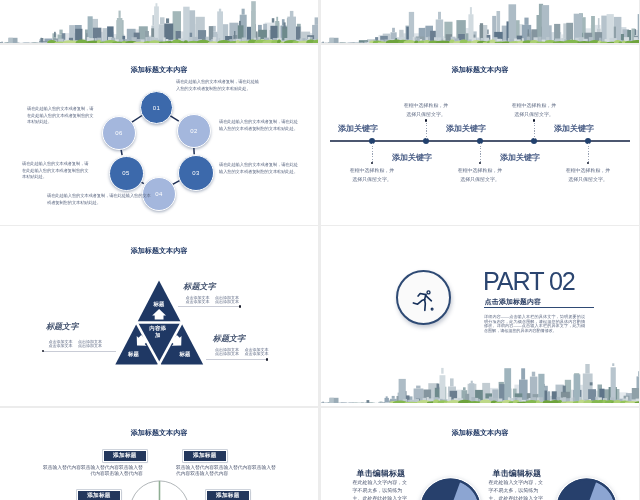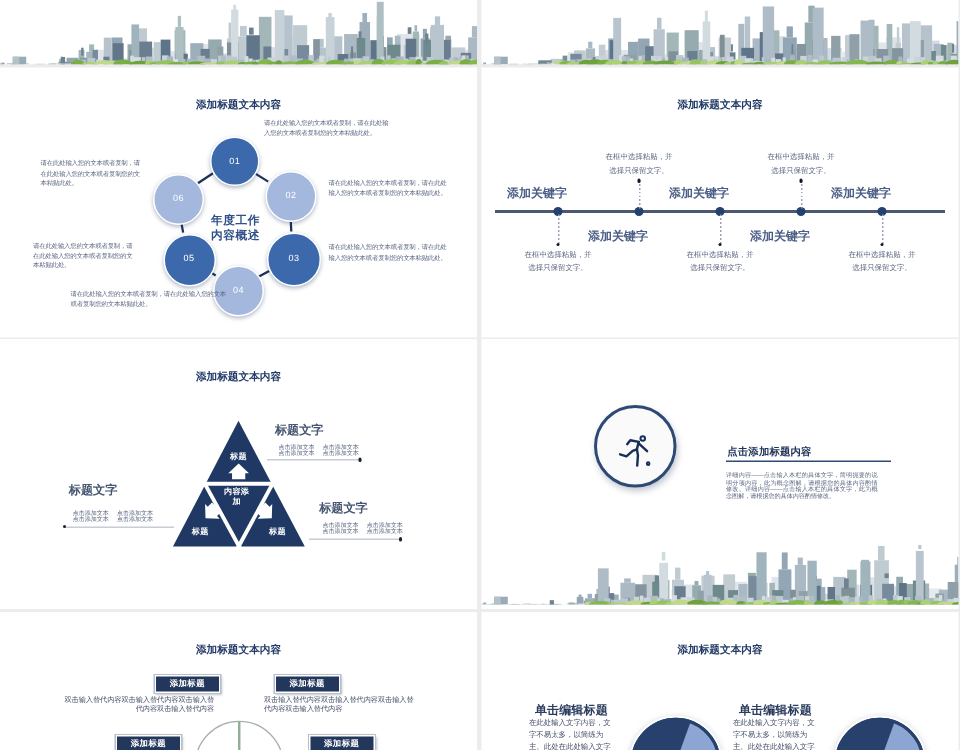--- a/index.html
+++ b/index.html
@@ -31,21 +31,21 @@
 .tl-dot{position:absolute;width:6px;height:6px;border-radius:50%;background:#22416e;}
 .tl-stem{position:absolute;width:1px;background:repeating-linear-gradient(to bottom,#9aa3b4 0 1.2px,transparent 1.2px 2.6px);}
 .tl-tip{position:absolute;width:2.8px;height:2.8px;border-radius:50%;background:#11182c;}
 .tl-key{position:absolute;width:68px;text-align:left;font-size:8px;font-weight:700;color:#4a5e86;letter-spacing:0;white-space:nowrap;}
 .tl-desc{position:absolute;width:84px;text-align:center;font-size:5px;line-height:9px;color:#5b6781;letter-spacing:-.05px;}
 
 
 .tri-svg{position:absolute;left:0;top:0;width:318px;height:180px;}
 .tri-lab{position:absolute;width:32px;text-align:center;font-size:5.4px;font-weight:700;color:#fff;letter-spacing:.2px;}
 .tri-cen{position:absolute;width:18.5px;text-align:center;font-size:5.4px;font-weight:700;color:#fff;line-height:6.6px;letter-spacing:.2px;word-break:break-all;}
-.tri-head{position:absolute;font-size:8.1px;font-weight:700;color:#475672;letter-spacing:0;white-space:nowrap;line-height:8.1px;}
+.tri-head{position:absolute;font-size:8.1px;font-weight:700;color:#475672;letter-spacing:0;white-space:nowrap;line-height:8.1px;font-style:italic;}
 .tri-sub{position:absolute;font-size:4px;line-height:4.3px;color:#54607c;letter-spacing:0;white-space:nowrap;}
 .tri-sub .sp{display:inline-block;width:5.5px;}
 .tri-rule{position:absolute;height:.8px;background:#c9ccd6;}
 .tri-dot{position:absolute;width:2.4px;height:2.4px;border-radius:50%;background:#1b1f2e;}
 
 
 .p-ring{position:absolute;border:2.9px solid #2e4a74;border-radius:50%;background:#fafafa;
         box-shadow:1px 2.5px 4px rgba(70,85,115,.33);}
 .p-icon{position:absolute;}
 .p-title{position:absolute;left:162px;top:43.3px;font-size:25.2px;font-weight:400;color:#2b4570;letter-spacing:-1.1px;line-height:25.2px;}
@@ -615,24 +615,20 @@
       </div>
       <div class="node light" style="left:142.0px;top:131.5px;width:32.0px;height:32.0px;">
         <span>04</span>
       </div>
       <div class="node dark" style="left:108.5px;top:110.5px;width:33.0px;height:33.0px;">
         <span>05</span>
       </div>
       <div class="node light" style="left:102.0px;top:70.5px;width:32.0px;height:32.0px;">
         <span>06</span>
       </div>
-      <div class="cyc-center">
-        <div>年度工作</div>
-        <div>内容概述</div>
-      </div>
       <div class="cyc-txt" style="left:176px;top:34px;width:86px;text-align:left">请在此处输入您的文本或者复制，请在此处输入您的文本或者复制您的文本粘贴此处。</div>
       <div class="cyc-txt" style="left:219px;top:74px;width:80px;text-align:left">请在此处输入您的文本或者复制，请在此处输入您的文本或者复制您的文本粘贴此处。</div>
       <div class="cyc-txt" style="left:219px;top:117px;width:80px;text-align:left">请在此处输入您的文本或者复制，请在此处输入您的文本或者复制您的文本粘贴此处。</div>
       <div class="cyc-txt" style="left:47px;top:148px;width:104px;text-align:left">请在此处输入您的文本或者复制，请在此处输入您的文本或者复制您的文本粘贴此处。</div>
       <div class="cyc-txt" style="left:22px;top:116px;width:70px;text-align:left">请在此处输入您的文本或者复制，请在此处输入您的文本或者复制您的文本粘贴此处。</div>
       <div class="cyc-txt" style="left:27px;top:61px;width:70px;text-align:left">请在此处输入您的文本或者复制，请在此处输入您的文本或者复制您的文本粘贴此处。</div>
     </div>
 <div class="slide c1 r1">
       <div class="ttl" style="top:22px">添加标题文本内容</div>
       <div class="tl-line" style="left:9px;top:95.25px;width:300px"></div>
@@ -977,20 +973,21 @@
         <g fill="none" stroke="#16305a" stroke-width="1.62" stroke-linecap="round" stroke-linejoin="round">
           <path d="M8.1,8.1 L10.2,5.5 L15.8,6.6"></path>
           <path d="M15.8,6.6 L14.6,11.6"></path>
           <path d="M15.8,7.6 L17.6,9.3 L21.4,12.8"></path>
           <path d="M14.6,11.6 L11.8,12.6 L7.6,16.2 L3.4,14.9"></path>
           <path d="M14.6,11.6 L15.3,15.6 L14.8,22.4"></path>
         </g>
         <circle cx="18.5" cy="4.4" r="1.5" fill="none" stroke="#16305a" stroke-width="1.35"></circle>
         <circle cx="22.1" cy="21.1" r="0.9" fill="none" stroke="#16305a" stroke-width="1.25"></circle>
       </svg>
+      <div class="p-title">PART 02</div>
       <div class="p-sub">点击添加标题内容</div>
       <div class="p-rule"></div>
       <div class="p-body">详细内容——点击输入本栏的具体文字，简明扼要的说明分项内容，此为概念图解，请根据您的具体内容酌情修改。详细内容——点击输入本栏的具体文字，此为概念图解，请根据您的具体内容酌情修改。</div>
     </div>
 <div class="slide c0 r3">
       <div class="ttl" style="top:22px">添加标题文本内容</div>
       <svg class="bx-svg" viewBox="0 0 318 180">
         <circle cx="159.5" cy="102.2" r="29.3" fill="none" stroke="#a8aeb1" stroke-width="0.9"></circle>
         <path d="M159.5,102.2 L159.5,72.9" stroke="#8fae93" stroke-width="1.6" fill="none"></path>
         <circle cx="159.5" cy="102.2" r="2.4" fill="#27405f"></circle>

